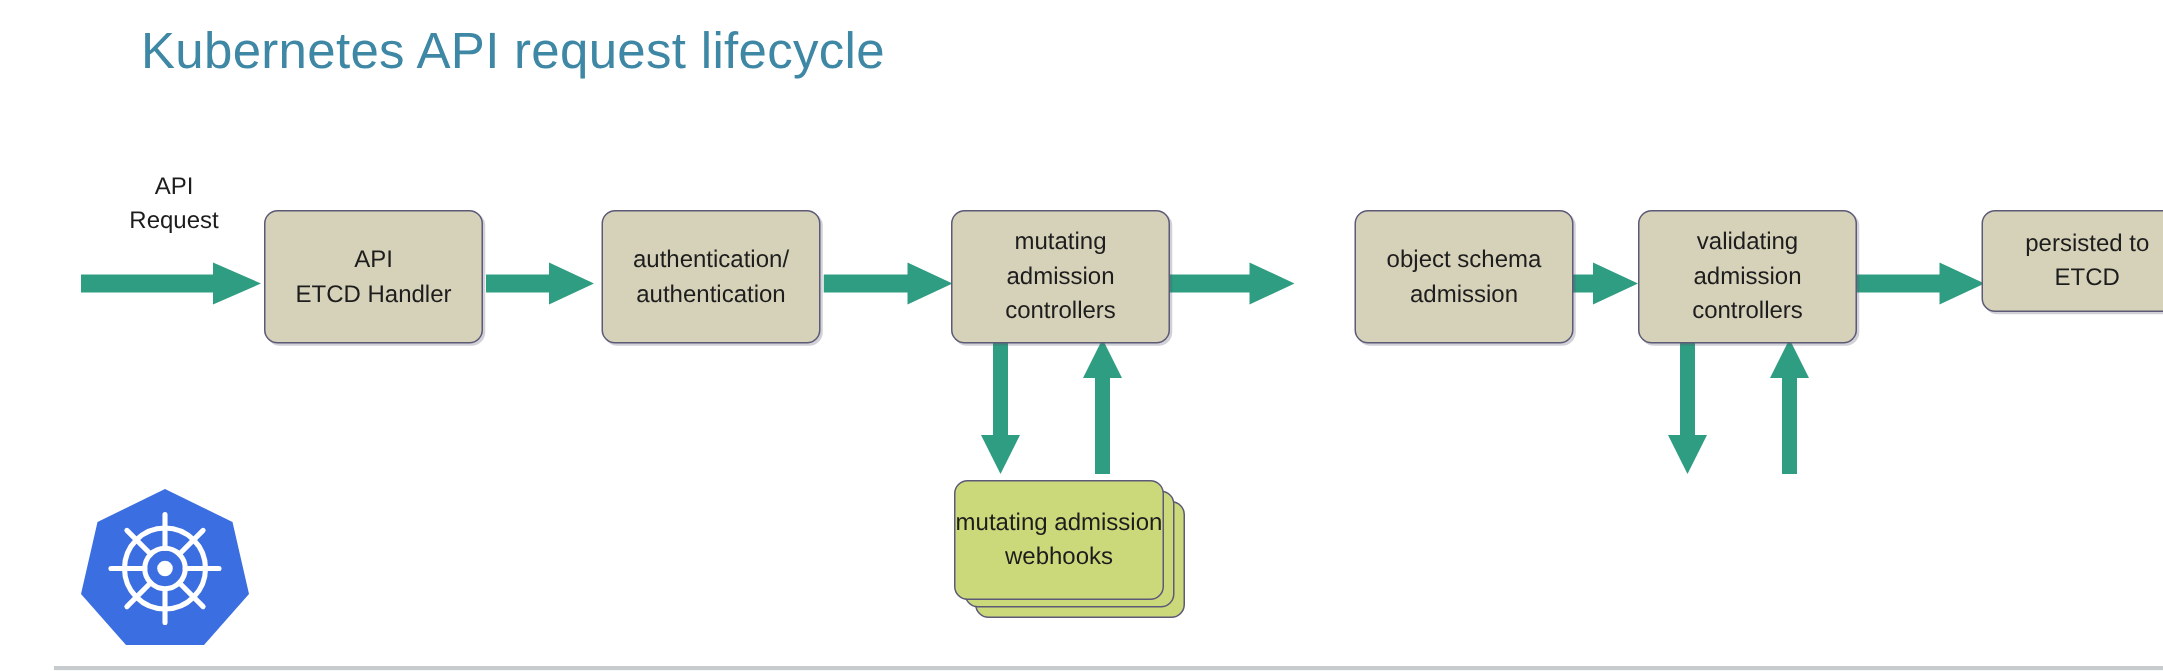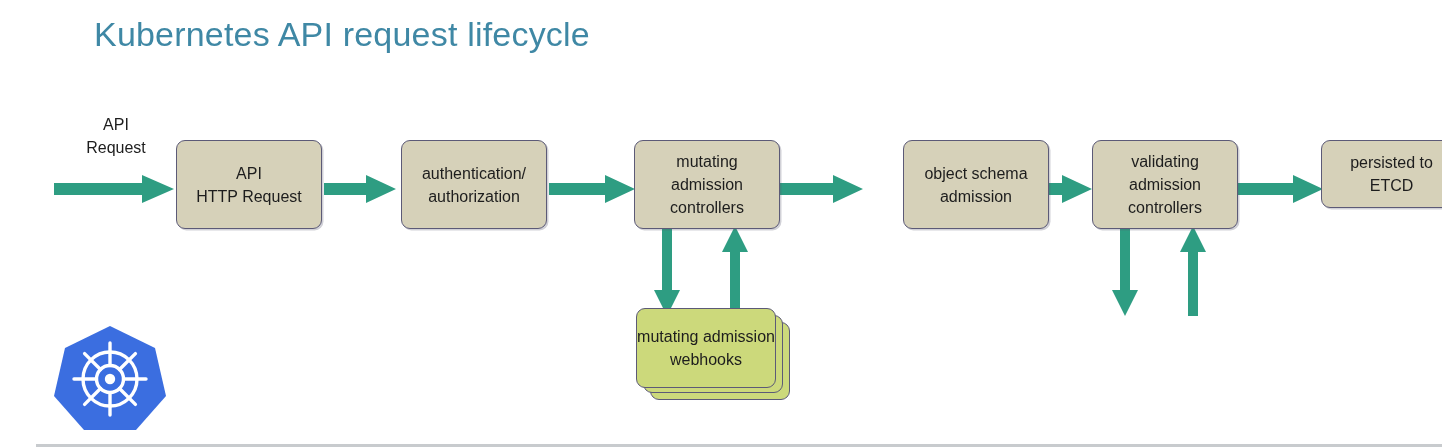--- a/index.html
+++ b/index.html
@@ -177,28 +177,28 @@
 
   <div class="arrow" style="left:1144px; top:226px;">
     <svg width="26" height="90" viewBox="0 0 26 90">
       <path d="M13,0 L26,26 L18,26 L18,90 L8,90 L8,26 L0,26 Z" fill="#2e9d82"></path>
     </svg>
   </div>
 
   <div class="pbox" style="left:140px; top:140px; width:146px; height:89px;">
     <div>
       <span>API</span>
-      <span>HTTP Request</span>
+      <span>ETCD Handler</span>
     </div>
   </div>
 
   <div class="pbox" style="left:365px; top:140px; width:146px; height:89px;align-items:center;">
     <div>
       <span>authentication/</span>
-      <span>authorization</span>
+      <span>authentication</span>
     </div>
   </div>
 
   <div class="pbox" style="left:598px; top:140px; width:146px; height:89px;">
     <div>
       <span>mutating</span>
       <span>admission</span>
       <span>controllers</span>
     </div>
   </div>
@@ -218,21 +218,21 @@
     </div>
   </div>
 
   <div class="pbox" style="left:1285px; top:140px; width:141px; height:68px;">
     <div>
       <span>persisted to</span>
       <span>ETCD</span>
     </div>
   </div>
 
-  <div class="stack" style="left:600px; top:308px; width:160px; height:100px;">
+  <div class="stack" style="left:600px; top:320px; width:160px; height:100px;">
     <div class="card back" style="left:14px; top:14px; width:140px; height:78px;"></div>
     <div class="card mid" style="left:7px; top:7px; width:140px; height:78px;"></div>
     <div class="card front" style="left:0px; top:0px; width:140px; height:80px;">
       <div>
         <span>mutating</span>
         <span>admission</span>
         <span>webhooks</span>
       </div>
     </div>
   </div>

